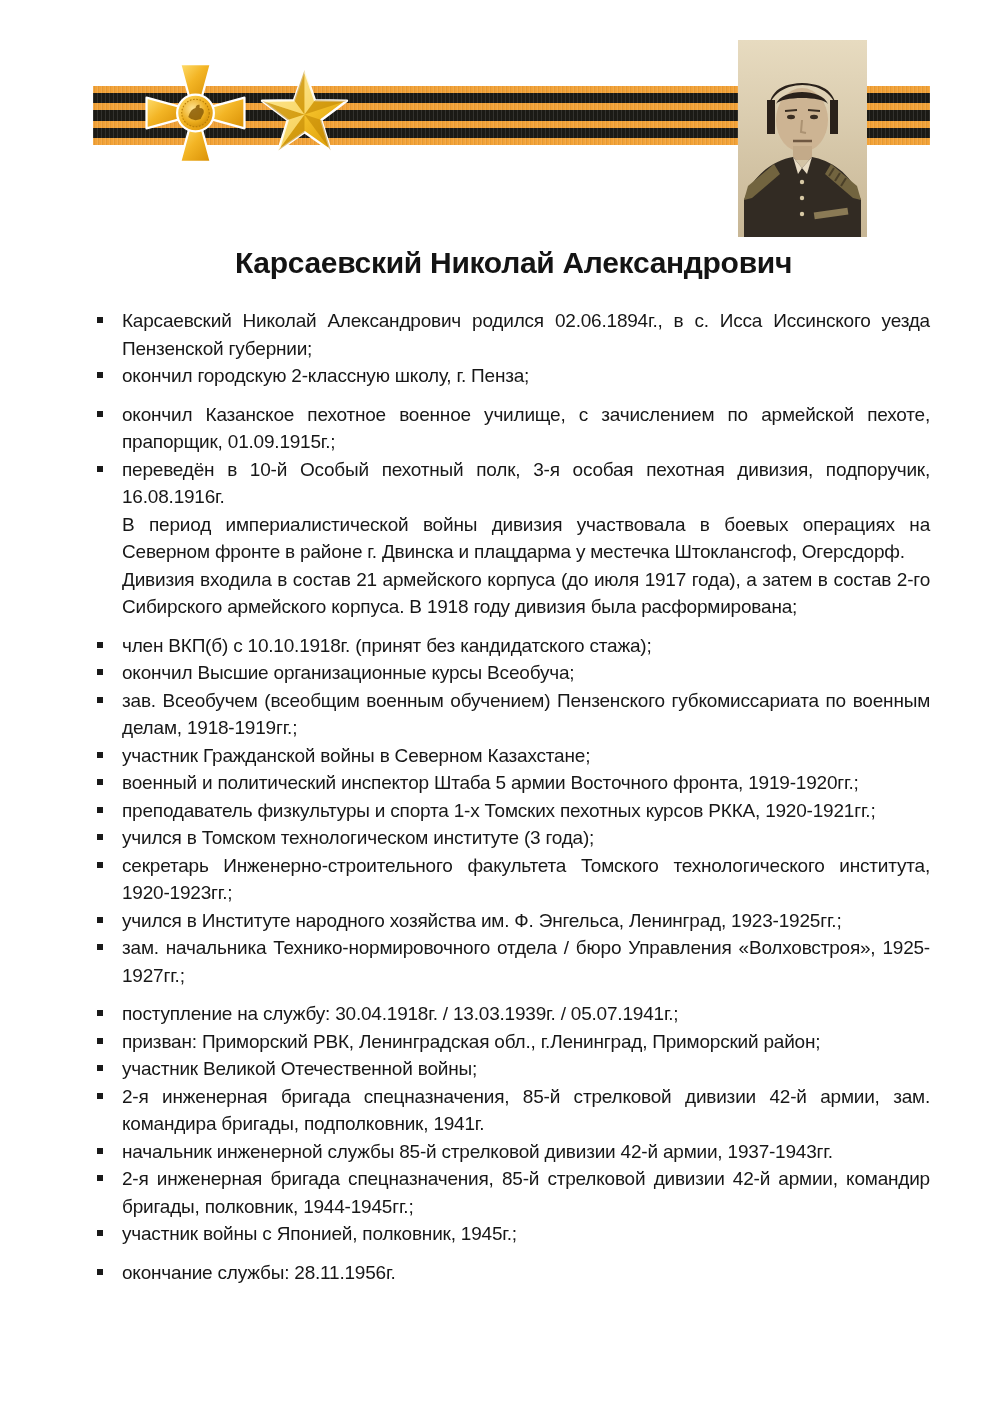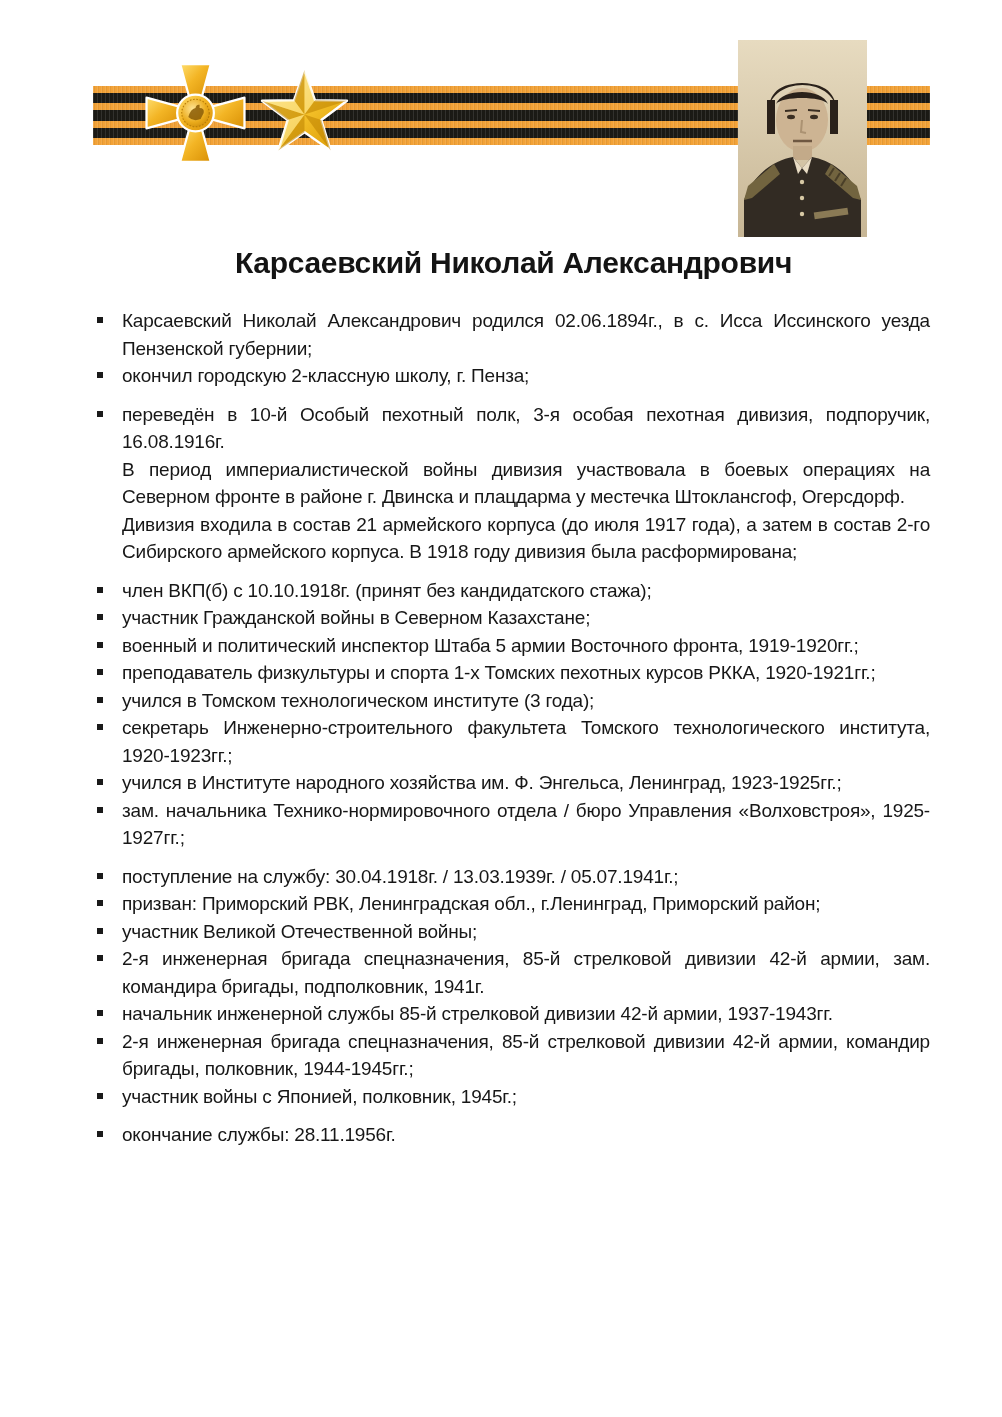--- a/index.html
+++ b/index.html
@@ -174,20 +174,26 @@
             <span class="sq"></span>
           </span>
           <span class="item-text">окончил городскую 2-классную школу, г. Пенза;</span>
         </div>
       </div>
       <div class="group">
         <div class="item">
           <span class="bullet-cell">
             <span class="sq"></span>
           </span>
+          <span class="item-text">окончил Казанское пехотное военное училище, с зачислением по армейской пехоте, прапорщик, 01.09.1915г.;</span>
+        </div>
+        <div class="item">
+          <span class="bullet-cell">
+            <span class="sq"></span>
+          </span>
           <span class="item-text">переведён в 10-й Особый пехотный полк, 3-я особая пехотная дивизия, подпоручик, 16.08.1916г.</span>
         </div>
         <div class="item">
           <span class="bullet-cell"></span>
           <span class="item-text">В период империалистической войны дивизия участвовала в боевых операциях на Северном фронте в районе г. Двинска и плацдарма у местечка Штоклансгоф, Огерсдорф.</span>
         </div>
         <div class="item">
           <span class="bullet-cell"></span>
           <span class="item-text">Дивизия входила в состав 21 армейского корпуса (до июля 1917 года), а затем в состав 2-го Сибирского армейского корпуса. В 1918 году дивизия была расформирована;</span>
         </div>
@@ -196,20 +202,32 @@
         <div class="item">
           <span class="bullet-cell">
             <span class="sq"></span>
           </span>
           <span class="item-text">член ВКП(б) с 10.10.1918г. (принят без кандидатского стажа);</span>
         </div>
         <div class="item">
           <span class="bullet-cell">
             <span class="sq"></span>
           </span>
+          <span class="item-text">окончил Высшие организационные курсы Всеобуча;</span>
+        </div>
+        <div class="item">
+          <span class="bullet-cell">
+            <span class="sq"></span>
+          </span>
+          <span class="item-text">зав. Всеобучем (всеобщим военным обучением) Пензенского губкомиссариата по военным делам, 1918-1919гг.;</span>
+        </div>
+        <div class="item">
+          <span class="bullet-cell">
+            <span class="sq"></span>
+          </span>
           <span class="item-text">участник Гражданской войны в Северном Казахстане;</span>
         </div>
         <div class="item">
           <span class="bullet-cell">
             <span class="sq"></span>
           </span>
           <span class="item-text">военный и политический инспектор Штаба 5 армии Восточного фронта, 1919-1920гг.;</span>
         </div>
         <div class="item">
           <span class="bullet-cell">

